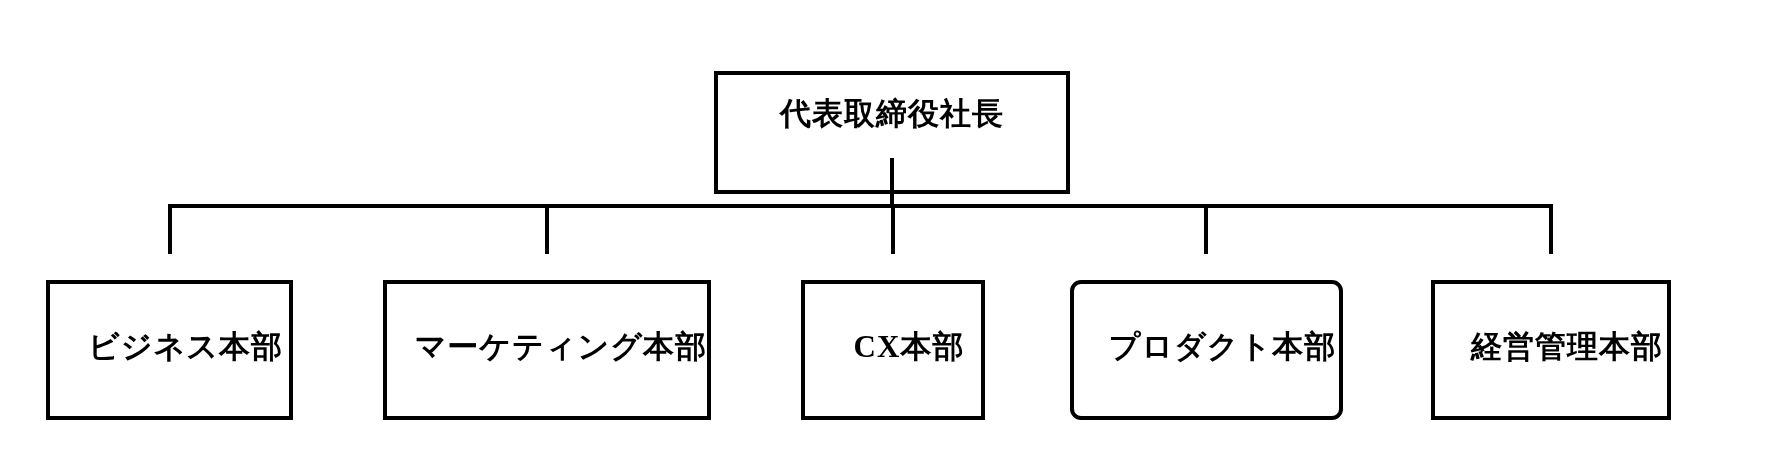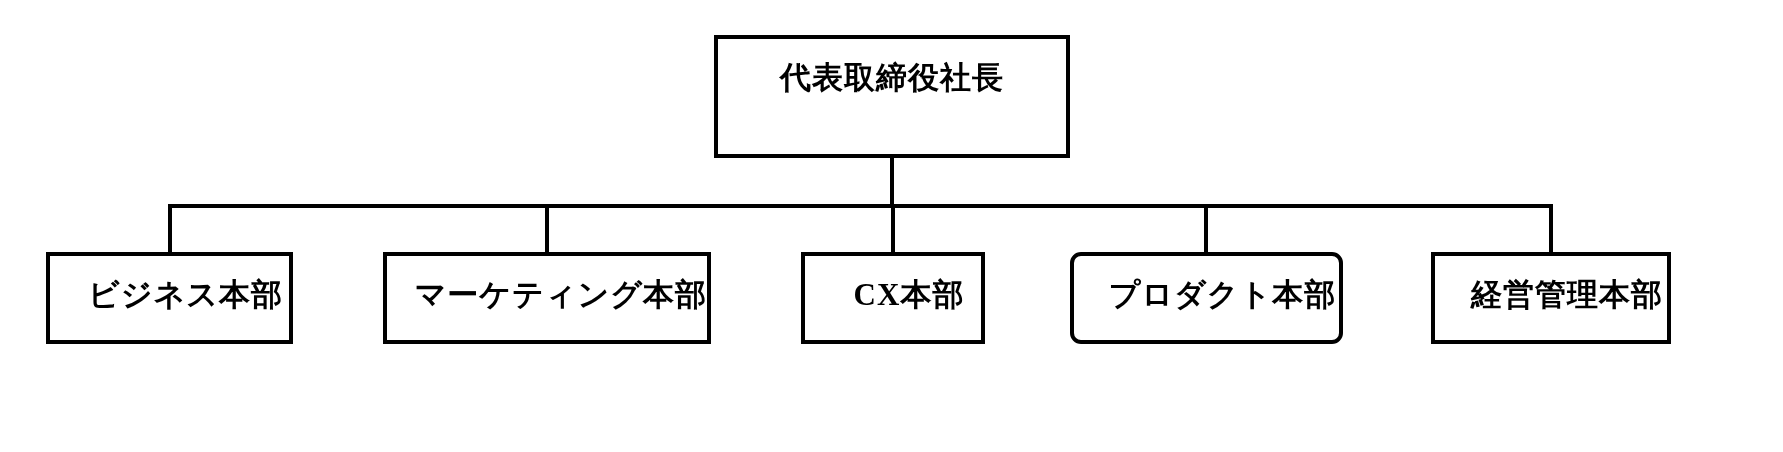--- a/index.html
+++ b/index.html
@@ -18,41 +18,42 @@
     color: #000000;
   }
   .node {
     position: absolute;
     box-sizing: border-box;
     border: 4px solid #000000;
     background: #ffffff;
     display: flex;
     justify-content: center;
     align-items: center;
+    margin-top: 36px;
   }
   .node-label {
     font-size: 31px;
     font-weight: bold;
     letter-spacing: 1px;
     white-space: nowrap;
     text-align: center;
   }
   
   .node-root {
     left: 714px;
     top: 35px;
     width: 356px;
     height: 123px;
     align-items: flex-start;
     padding-top: 18px;
   }
   
   .node-child {
-    top: 252px;
-    height: 92px;
+    top: 244px;
+    height: 140px;
     padding-bottom: 6px;
     padding-left: 32px;
   }
   .node-c0 { left: 46px;   width: 247px; }
   .node-c1 { left: 383px;  width: 328px; justify-content: flex-end; }
   .node-c2 { left: 801px;  width: 184px; }
   .node-c3 { left: 1070px; width: 273px; border-radius: 11px; }
   .node-c4 { left: 1431px; width: 240px; }
 
   .connector {

